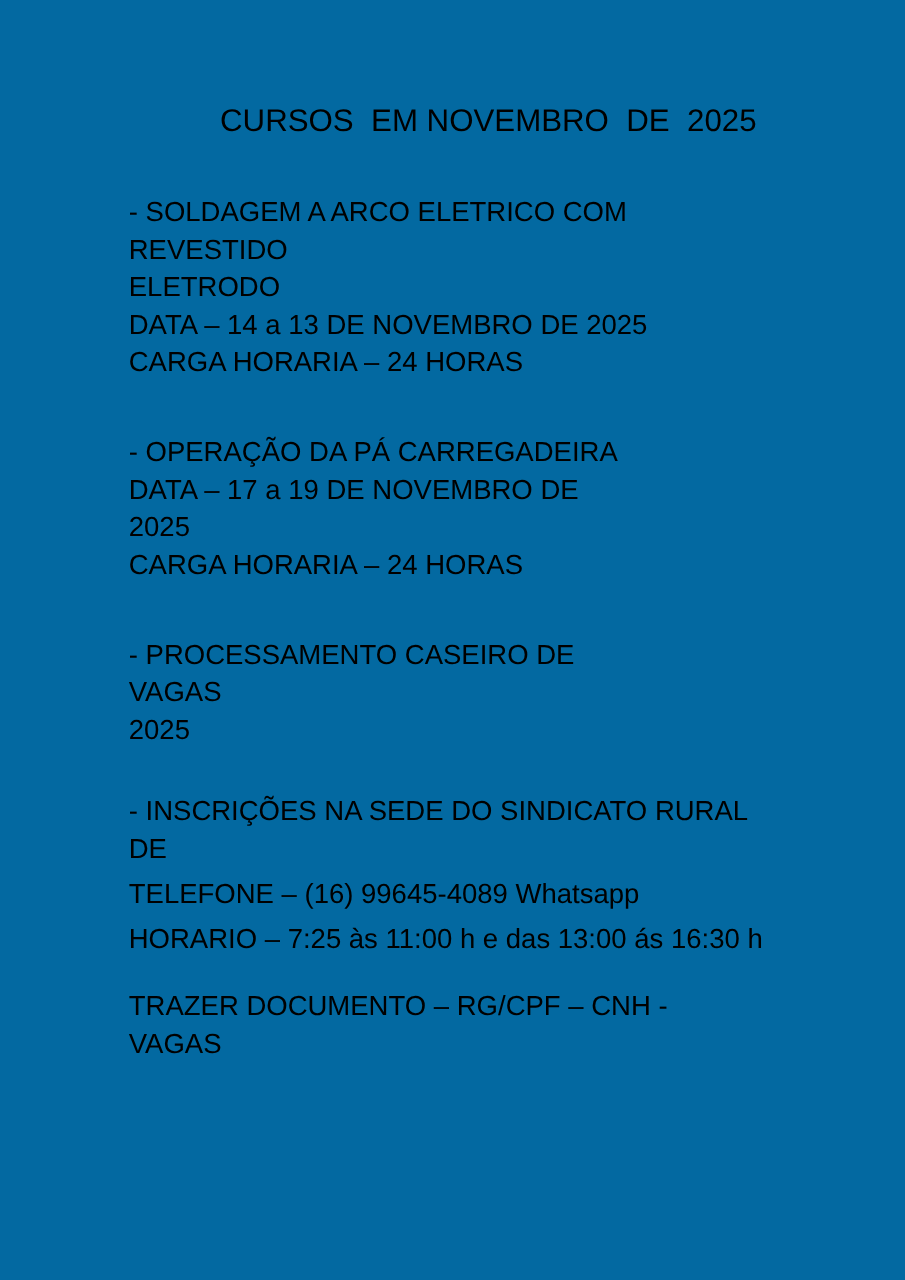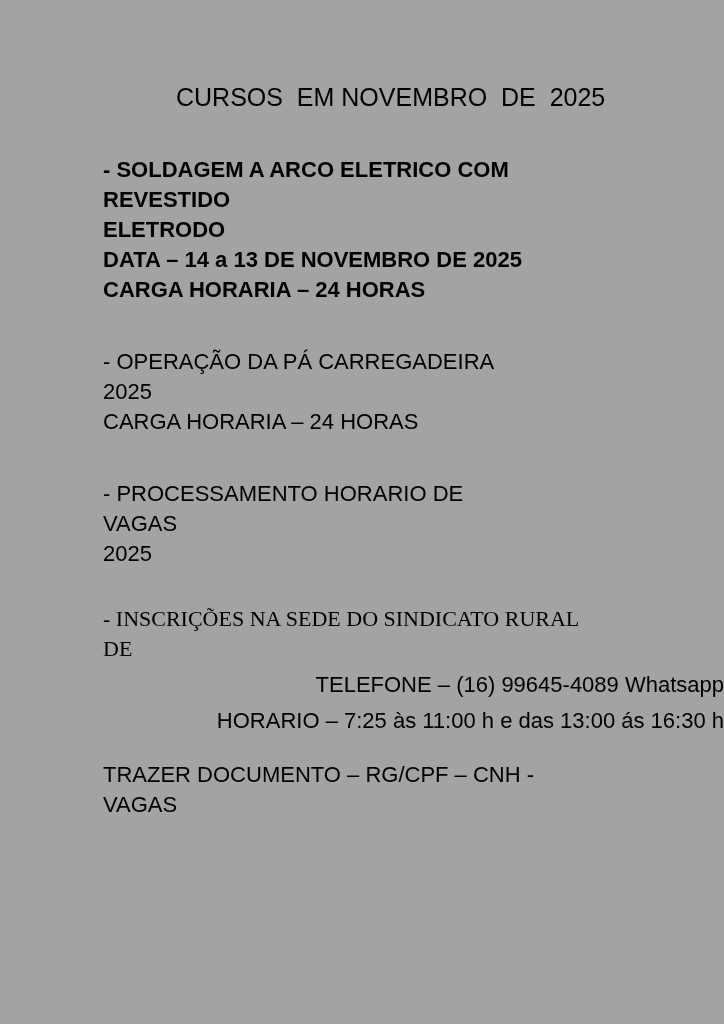--- a/index.html
+++ b/index.html
@@ -4,64 +4,65 @@
 <style>
   html, body { margin: 0; padding: 0; }
   body {
     width: 724px; height: 1024px;
     background: #ffffff;
     font-family: "Liberation Sans", sans-serif;
   }
   .page {
     position: relative;
     width: 724px; height: 1024px;
-    background: #a3a3a3;
+    background: #0369a1;
     color: #000000;
     font-size: 22px;
     line-height: 30px;
     overflow: hidden;
   }
   .doc-title {
     margin: 82px 0 0 176px;
     font-size: 25px;
     line-height: 30px;
     font-weight: normal;
     white-space: pre;
   }
   .block { margin-left: 103px; }
-  .mt-first { margin-top: 43px; font-weight: bold; }
+  .mt-first { margin-top: 43px; }
   .mt-lg    { margin-top: 42px; }
-  .mt-info  { margin-top: 35px; font-family: Liberation Serif, serif; }
-  .mt-sm    { margin-top: 6px; text-align: right; }
+  .mt-info  { margin-top: 35px; }
+  .mt-sm    { margin-top: 6px; }
   .mt-sm2   { margin-top: 24px; }
   .line { white-space: pre; }
 </style>
 </head>
 <body>
 
 <div class="page">
 
   <h1 class="doc-title">CURSOS  EM NOVEMBRO  DE  2025</h1>
 
   <div class="block mt-first">
     <div class="line">- SOLDAGEM A ARCO ELETRICO COM</div>
     <div class="line">REVESTIDO</div>
     <div class="line">ELETRODO</div>
     <div class="line">DATA – 14 a 13 DE NOVEMBRO DE 2025</div>
     <div class="line">CARGA HORARIA – 24 HORAS</div>
   </div>
 
   <div class="block mt-lg">
     <div class="line">- OPERAÇÃO DA PÁ CARREGADEIRA</div>
+    <div class="line">DATA – 17 a 19 DE NOVEMBRO DE</div>
     <div class="line">2025</div>
     <div class="line">CARGA HORARIA – 24 HORAS</div>
   </div>
 
   <div class="block mt-lg">
-    <div class="line">- PROCESSAMENTO HORARIO DE</div>
+    <div class="line">- PROCESSAMENTO CASEIRO DE</div>
     <div class="line">VAGAS</div>
     <div class="line">2025</div>
   </div>
 
   <div class="block mt-info">
     <div class="line">- INSCRIÇÕES NA SEDE DO SINDICATO RURAL</div>
     <div class="line">DE</div>
   </div>
 
   <div class="block mt-sm">

